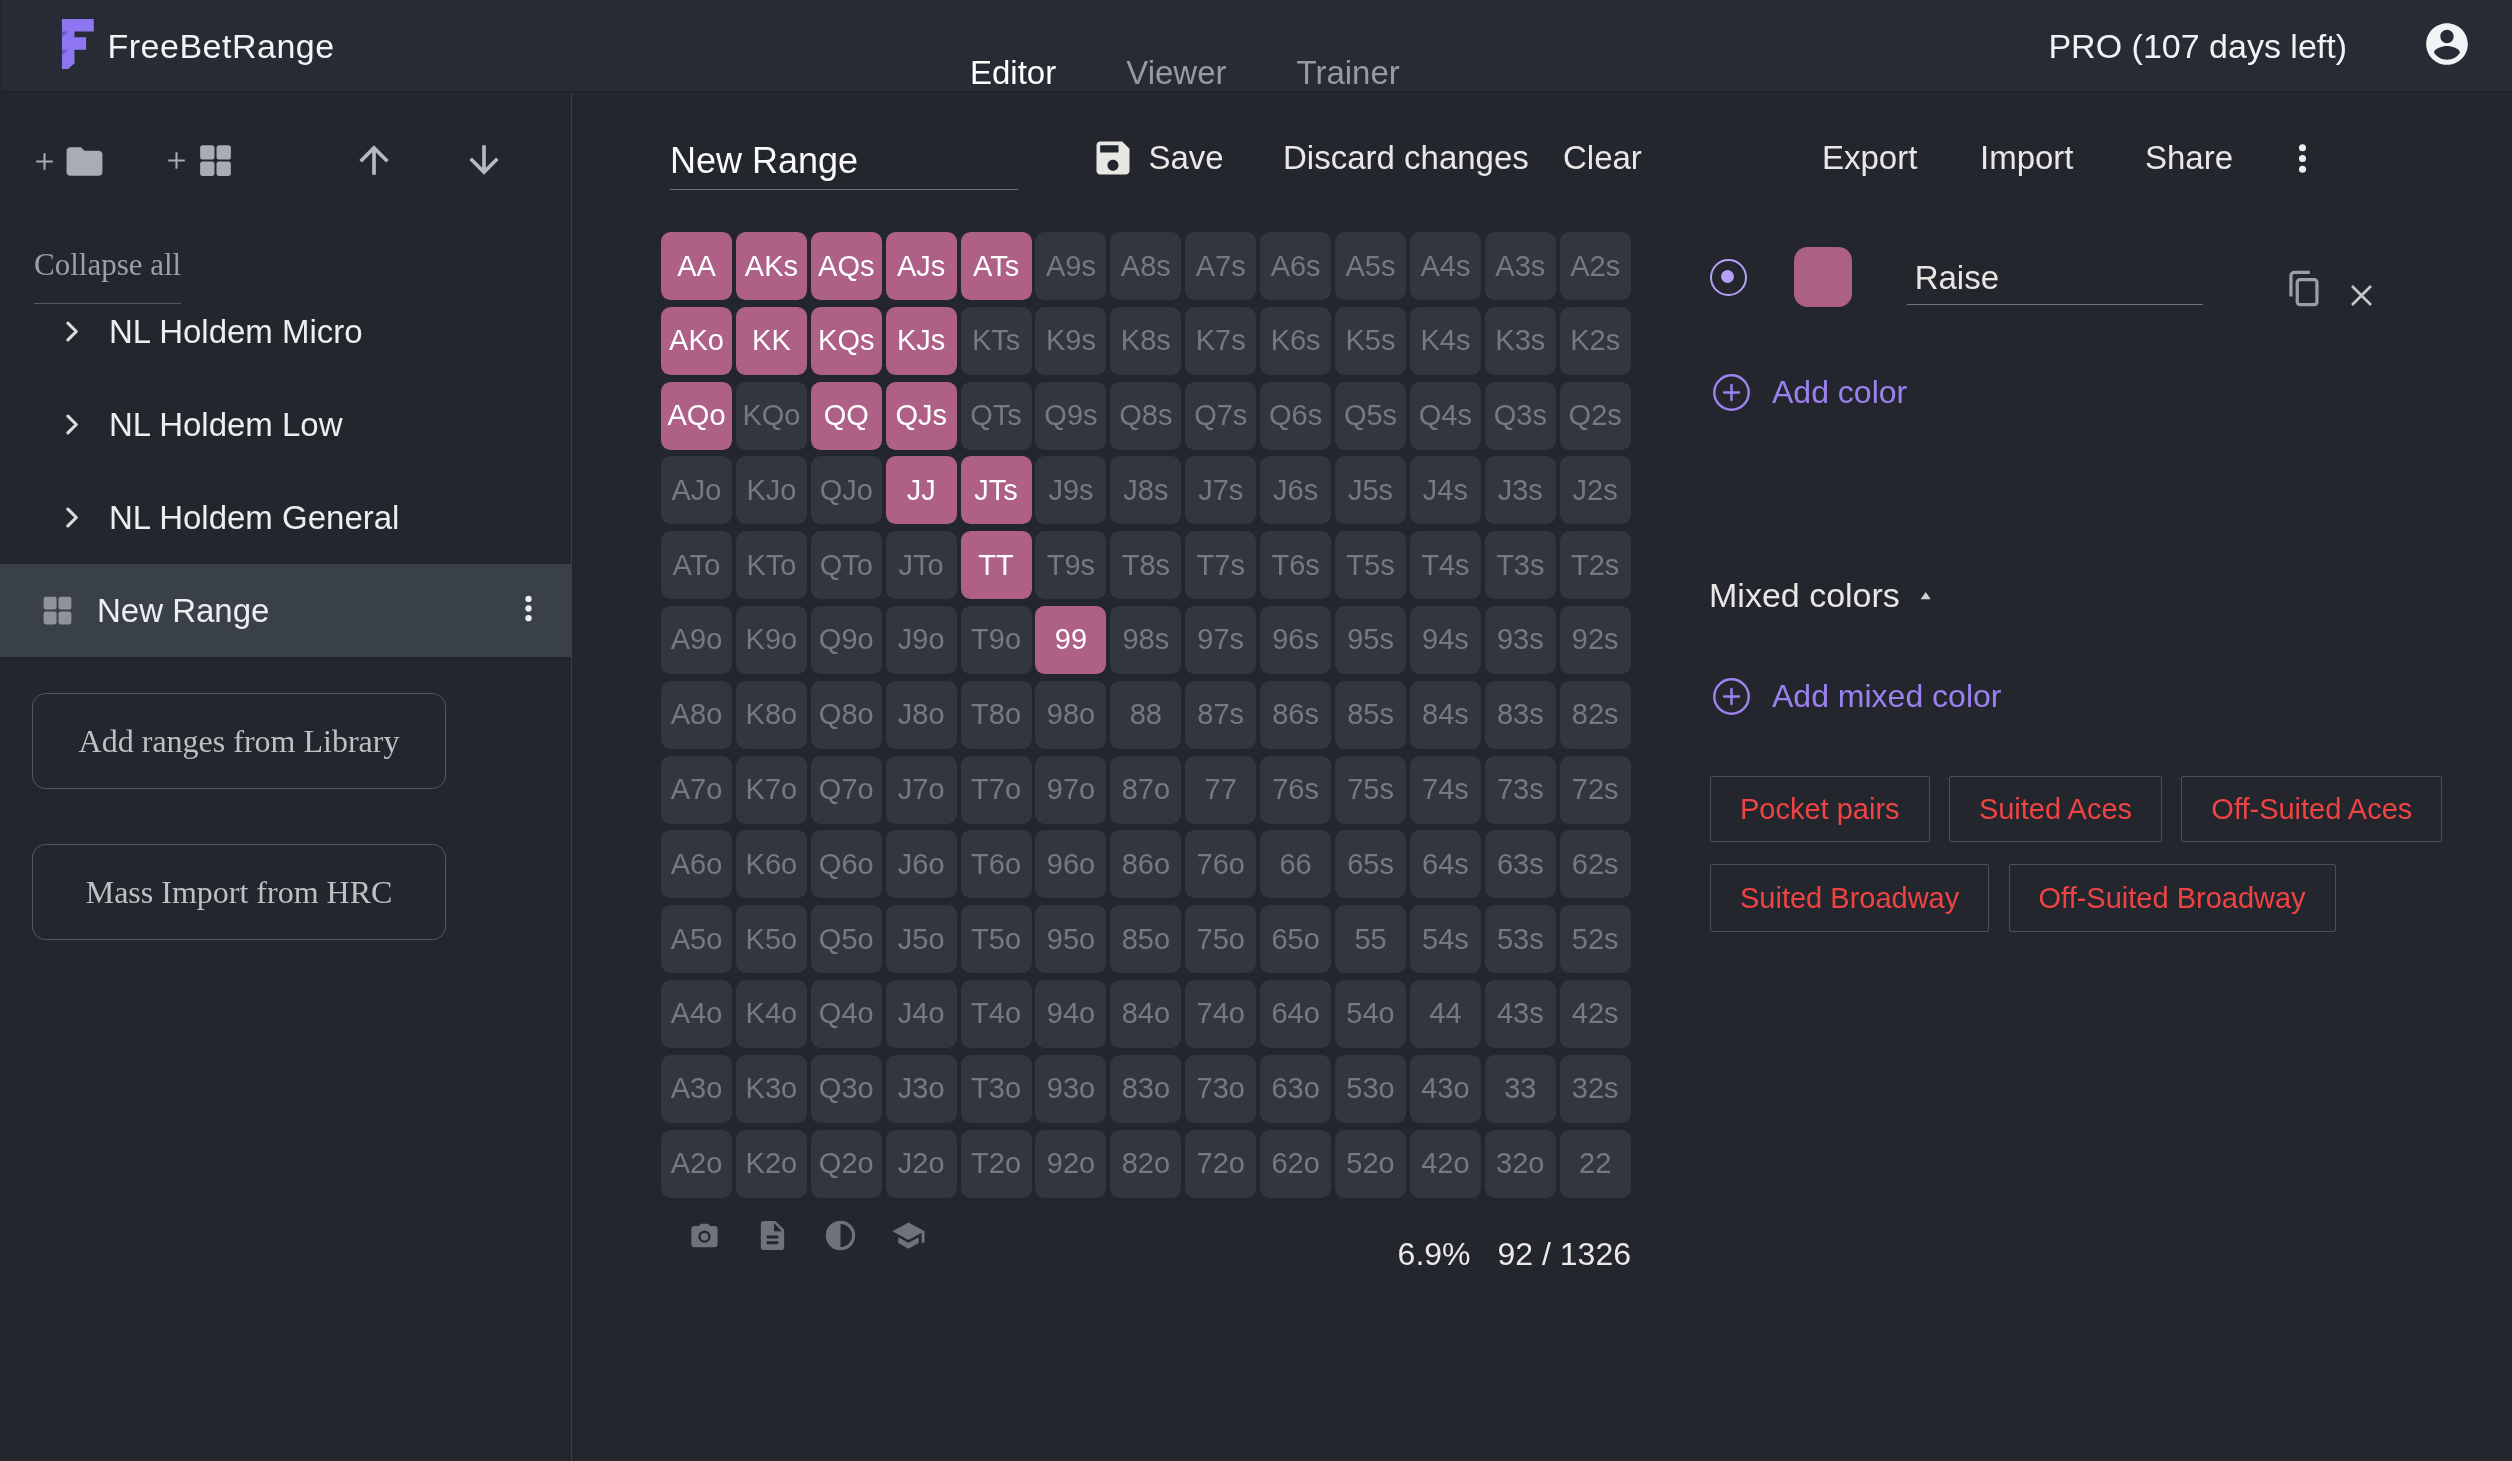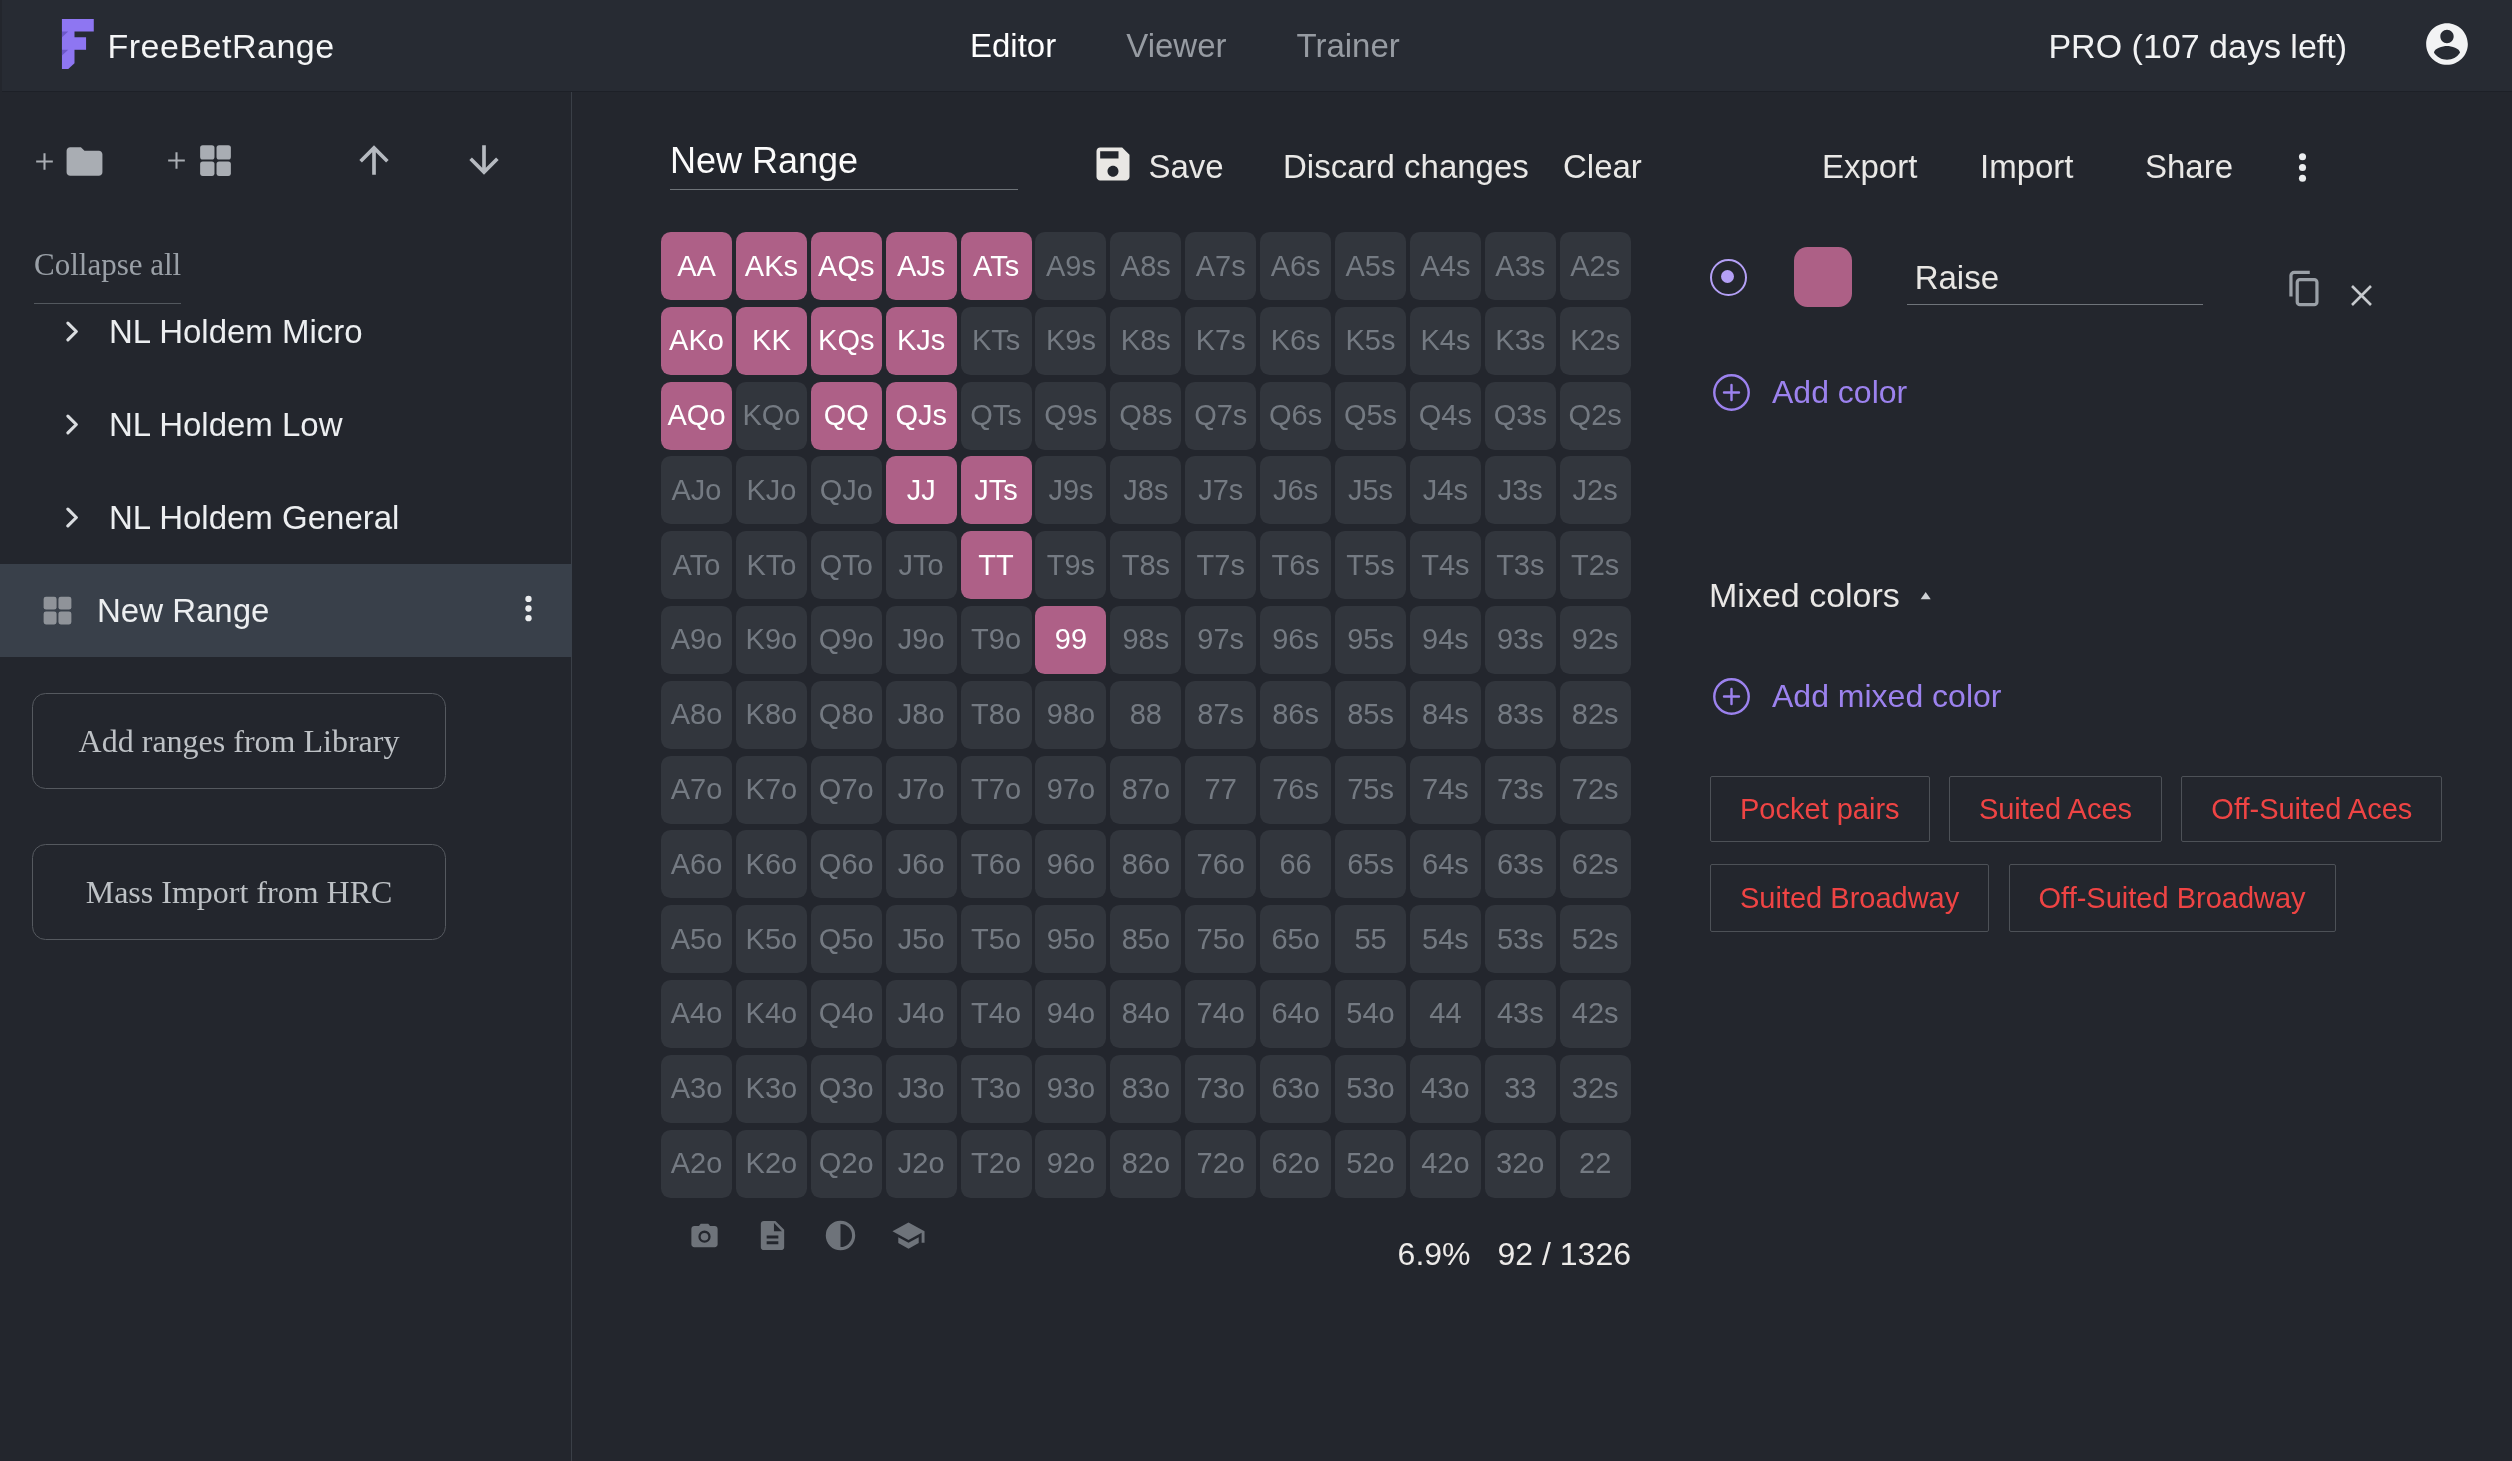--- a/index.html
+++ b/index.html
@@ -5,21 +5,21 @@
   * { margin:0; padding:0; box-sizing:border-box; }
   body { background:#16181d; font-family:"Liberation Sans", sans-serif; }
   .page { position:relative; width:2512px; height:1461px; overflow:hidden;
           background:#23262d; color:#e9e7e5; }
 
   
   .topbar { position:absolute; left:2px; top:0; width:2512px; height:92px;
             background:#272b33; border-bottom:1px solid #1d2027; }
   .logo-wrap { position:absolute; left:53px; top:0; height:92px; display:flex; align-items:center; gap:13.5px; }
   .logo-text { font-size:34px; color:#f4f5f6; letter-spacing:0.5px; }
-  .tabs { position:absolute; left:968px; top:0; height:92px; display:flex; gap:70px; align-items:center; }
+  .tabs { position:absolute; left:968px; top:0; height:92px; display:flex; gap:70px; align-items:flex-end; }
   .tab { font-size:33px; color:#969ba2; cursor:pointer; }
   .tab.active { color:#ffffff; font-weight:500; }
   .topbar-right { position:absolute; right:42px; top:0; height:92px; display:flex; align-items:center; gap:75px; }
   .pro-badge { font-size:34px; color:#f1f2f3; }
 
   
   .sidebar { position:absolute; left:0; top:92px; width:572px; height:1369px;
              background:#23262d; border-right:1.9px solid #3a3f47; }
   .side-tool { position:absolute; display:flex; align-items:center; gap:5.8px; cursor:pointer; }
   .collapse-link { position:absolute; left:34px; top:155px; font-size:31px; color:#9aa0a7;
@@ -32,21 +32,21 @@
   .kebab-side { margin-left:auto; margin-right:27px; }
   .side-btn { position:absolute; left:32px; width:414px; height:96px; border:1.9px solid #55595f;
               border-radius:13.5px; background:transparent; color:#bdc1c5; font-size:32px;
               font-family:Liberation Serif, serif; display:flex; align-items:center;
               justify-content:center; cursor:pointer; }
 
   
   .title-input { position:absolute; left:670px; top:132px; width:348px; height:58px;
                  background:transparent; border:none; border-bottom:1.9px solid #6e7378;
                  color:#fbfbfb; font-size:36px; font-family:"Liberation Sans", sans-serif; outline:none; }
-  .hact { position:absolute; top:130px; height:56px; display:flex; align-items:flex-end; gap:13.5px;
+  .hact { position:absolute; top:130px; height:56px; display:flex; align-items:center; gap:13.5px;
           font-size:33px; color:#e9e8e6; cursor:pointer; white-space:nowrap; }
 
   
   .grid { position:absolute; left:661px; top:232px; display:grid;
           grid-template-columns:repeat(13, 71px); grid-auto-rows:68px; column-gap:3.9px; row-gap:6.8px; }
   .cell { background:var(--cell, #32363d); border-radius:9.7px; display:flex; align-items:center;
           justify-content:center; font-size:29px; color:#747a82; cursor:pointer; user-select:none; }
   .cell.sel { background:var(--sel, #ae6087); color:#ffffff; font-weight:500; }
 
   .footer-tools { position:absolute; left:687px; top:1218px; display:flex; gap:33px; align-items:center; }

